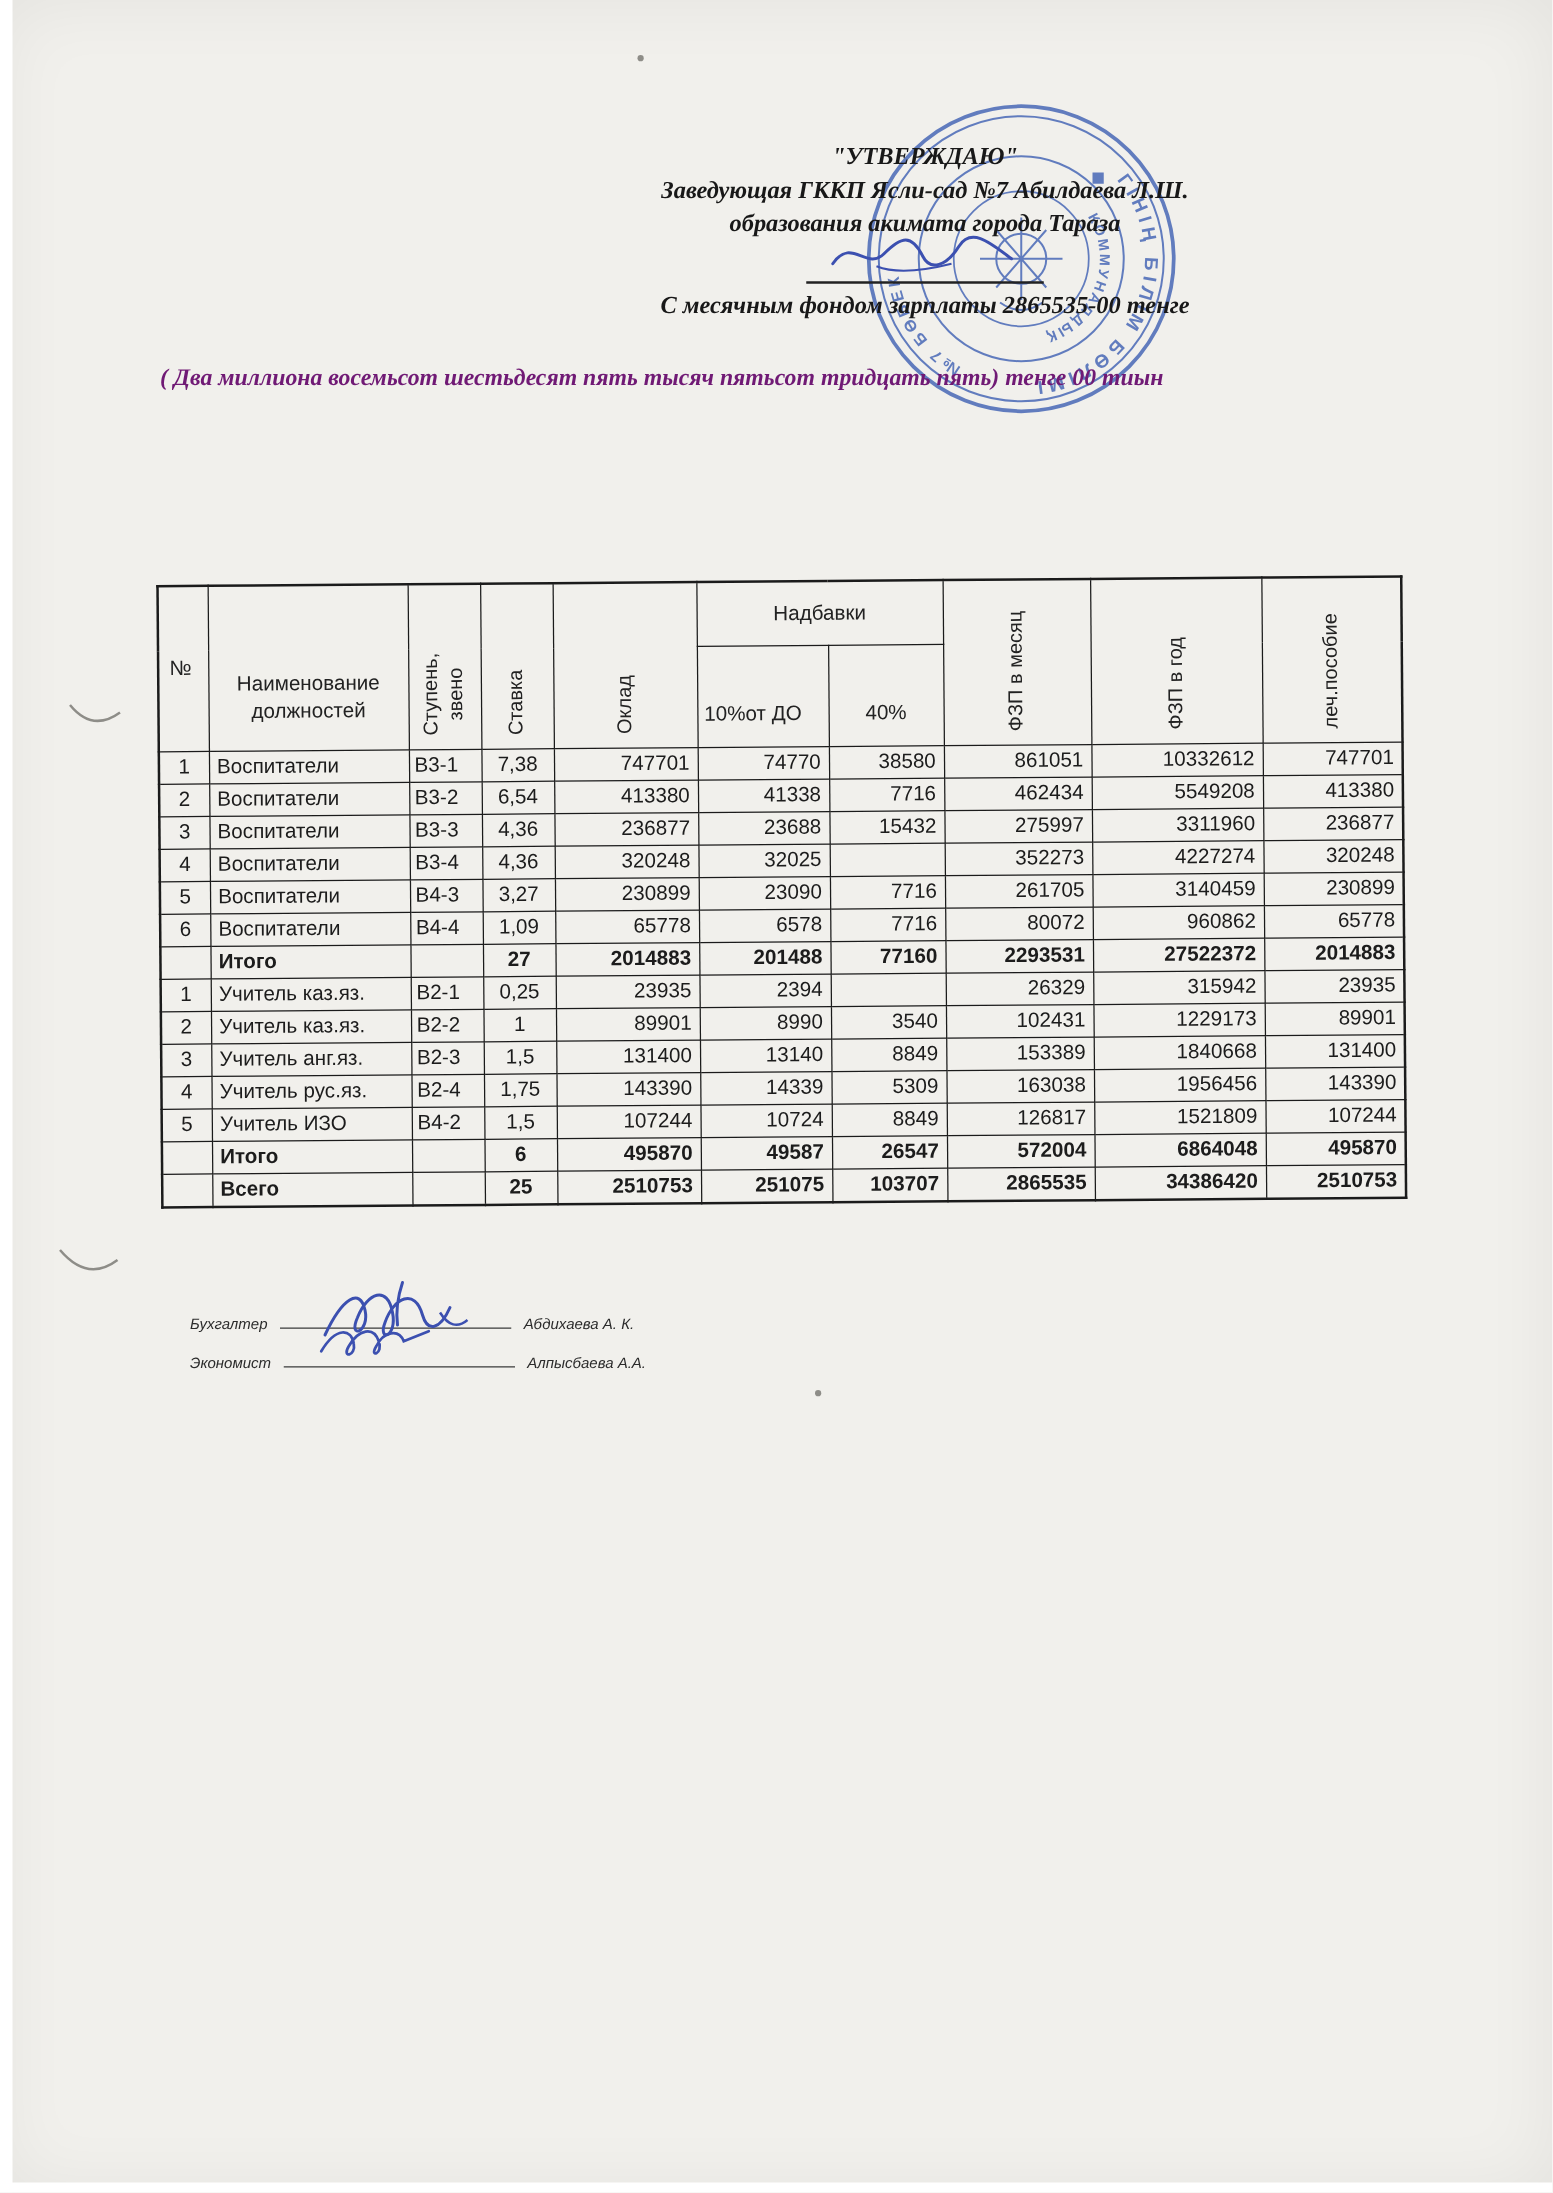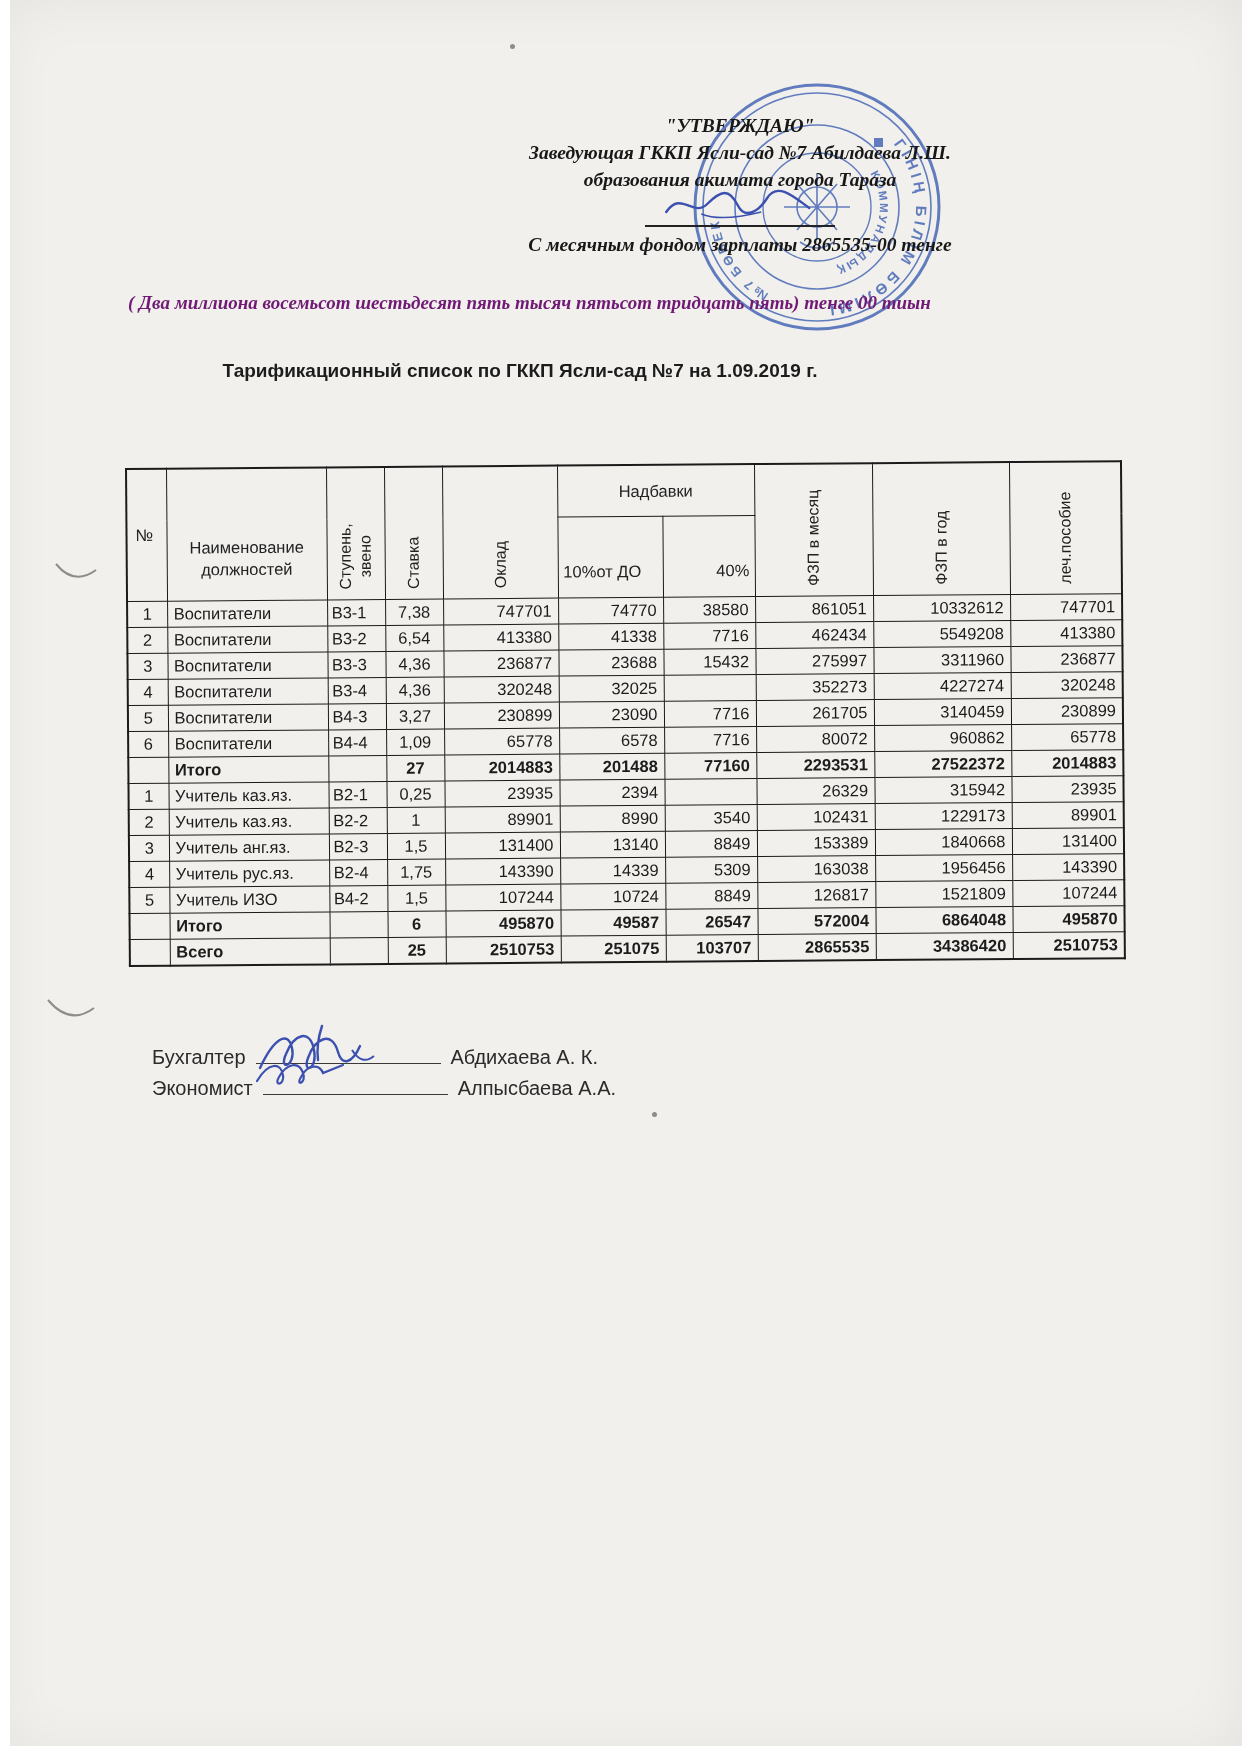--- a/index.html
+++ b/index.html
@@ -37,33 +37,33 @@
   table,th,td{border:1.7px solid #1b1b1b;}
   table{border-width:2.4px;}
   th{font-weight:normal;font-size:16.5px;color:#222;padding:2px 5px;}
   td{height:25px;font-size:16.5px;padding:0 6px;white-space:nowrap;overflow:hidden;}
   thead tr.sub th{height:62px;vertical-align:bottom;padding-bottom:16px;}
   th.c-bonuses{height:46px;vertical-align:middle;text-align:center;}
   th.vcell{vertical-align:bottom;padding-bottom:6px;text-align:center;}
   th.c-num{vertical-align:middle;text-align:left;padding-left:8px;}
   th.c-name{vertical-align:bottom;text-align:center;padding-bottom:20px;line-height:22px;}
   th.c-b10{text-align:left;vertical-align:bottom;}
-  th.c-b40{text-align:right;vertical-align:bottom;}
+  th.c-b40{vertical-align:bottom;}
   .vert{writing-mode:vertical-rl;transform:rotate(180deg);white-space:pre-line;
         display:inline-block;font-size:16px;line-height:1.25;max-height:150px;}
   td.c-num{text-align:center;}
   td.c-name{text-align:left;}
   td.c-grade{text-align:left;padding-left:4px;}
   td.c-rate{text-align:center;}
   td.c-salary,td.c-b10,td.c-b40,td.c-month,td.c-year,td.c-allow{text-align:right;}
   tr.subtotal td,tr.grand td{font-weight:bold;}
   tr.subtotal td.c-rate,tr.grand td.c-rate{text-align:center;margin-left:36px;}
 
   
-  .footer{position:absolute;left:152px;top:1042px;font-size:20px;color:#2b2b2b;z-index:2;}
+  .footer{position:absolute;left:152px;top:1042px;font-size:12px;color:#2b2b2b;z-index:2;font-style:italic;}
   .sig-row{position:relative;height:31px;line-height:31px;}
   .sig-row .line{display:inline-block;width:185px;border-bottom:1.7px solid #3a3a3a;
                  height:20px;margin:0 10px;}
   .sig-row .ink{position:absolute;top:-22px;pointer-events:none;}
   .ink-b{left:100px;}
   .ink-e{left:95px;}
 
   .scan-mark{position:absolute;pointer-events:none;}
   .dot{position:absolute;width:5px;height:5px;border-radius:50%;background:#8e8d88;}
 </style>
@@ -115,21 +115,20 @@
           <path d="M25,28 C40,6 52,34 66,20 S88,4 97,22 C103,34 116,30 126,14 S152,12 168,24" fill="none" stroke="#3c50b0" stroke-width="2.4" stroke-linecap="round"></path>
           <path d="M60,30 q20,8 60,-2" fill="none" stroke="#3c50b0" stroke-width="1.6"></path>
         </svg>
       </span>
     </div>
     <div>С месячным фондом зарплаты   2865535-00 тенге</div>
   </div>
 
   <div class="amount-words">( Два миллиона восемьсот шестьдесят пять тысяч пятьсот тридцать пять)  тенге 00 тиын</div>
 
-  <div class="table-title">Тарификационный список по ГККП  Ясли-сад  №7 на 1.09.2019 г.</div>
 
   <div class="table-wrap">
     <table>
       <colgroup>
         <col style="width:40px">
           <col style="width:160px">
           <col style="width:58px">
         <col style="width:58px">
           <col style="width:115px">
           <col style="width:105px">

